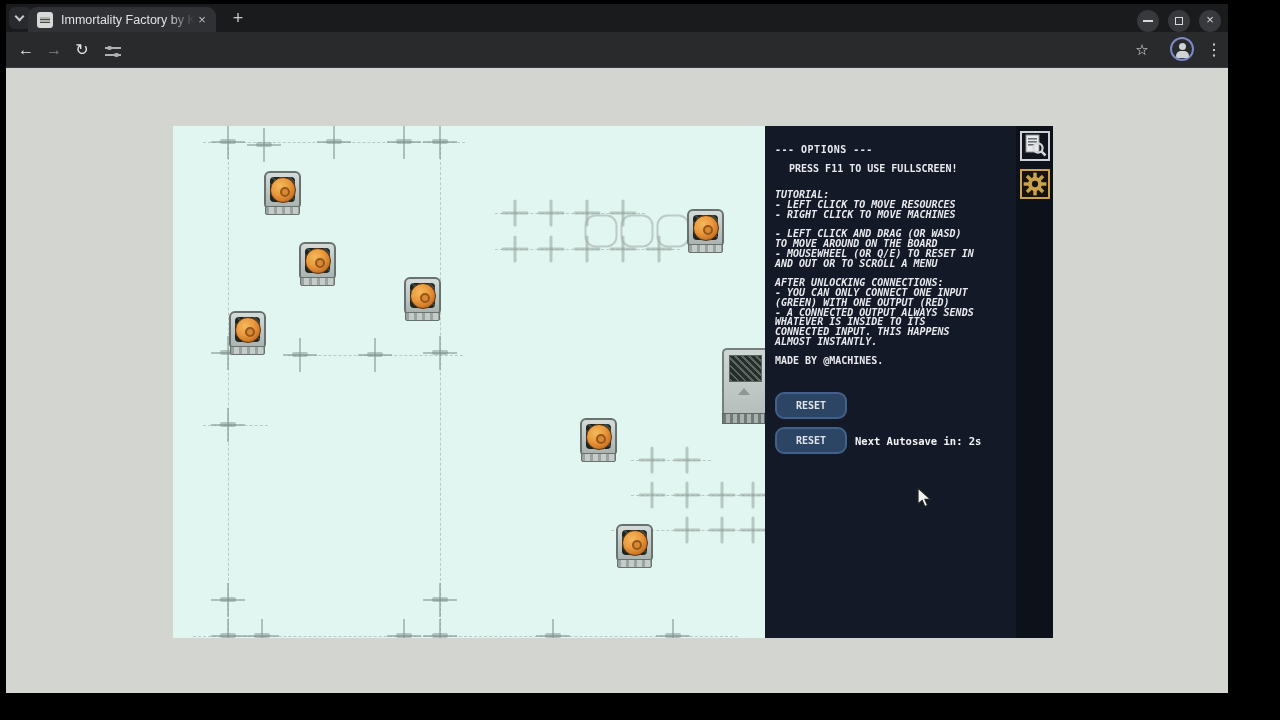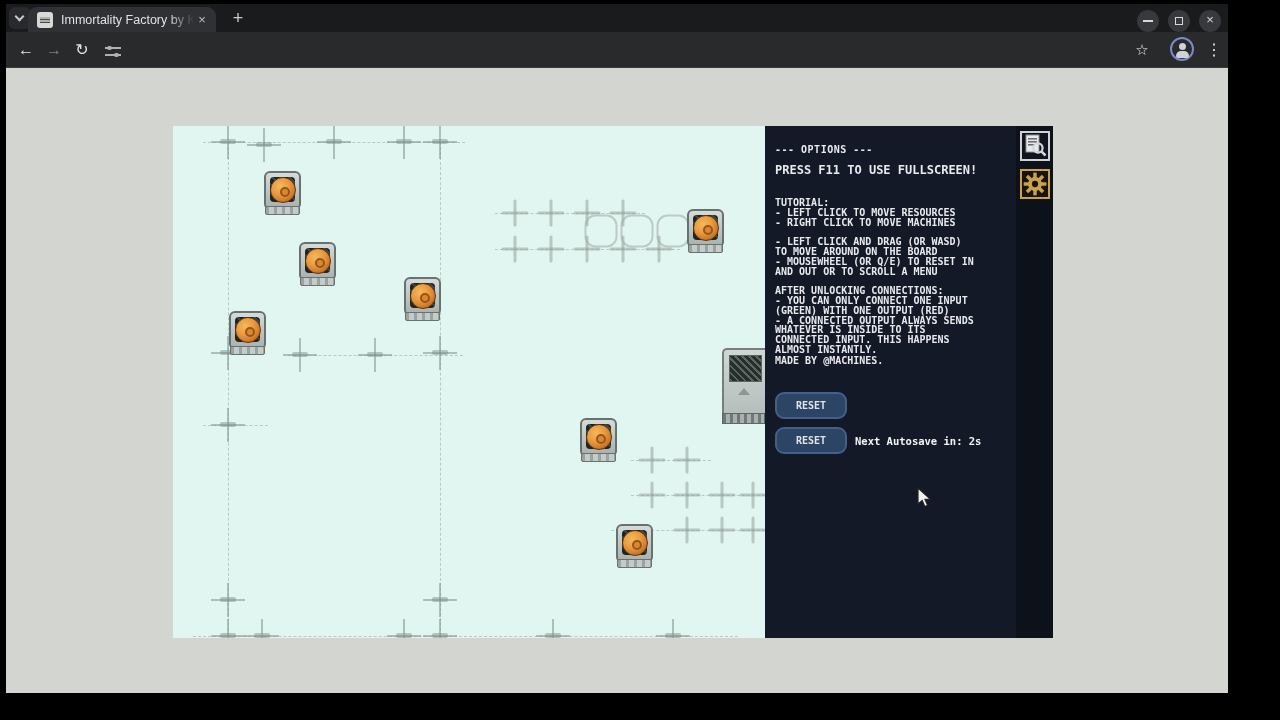--- a/index.html
+++ b/index.html
@@ -88,22 +88,22 @@
 
   
   .panel { position:absolute; left:592px; top:0; width:288px; height:512px; background:#141927; }
   .panel-strip { position:absolute; right:0; top:0; width:37px; height:100%; background:#0d1119; }
   .sideicon { position:absolute; left:255px; width:30px; height:30px; }
   .sideicon.statsi { top:5px; border:2px solid #cdd2d8; background:#11141d; }
   .sideicon.geari  { top:43px; border:2px solid #c9a24b; background:#17130c; }
 
   .px { font-family:"DejaVu Sans Mono", monospace; font-weight:700; color:#e9eaee; }
   .p-head { position:absolute; left:10px; top:18px; font-size:10px; letter-spacing:.5px; }
-  .p-full { position:absolute; left:10px; top:37px; font-size:12px; }
-  .p-tut  { position:absolute; left:10px; top:72px; font-size:10px; line-height:9.8px; width:230px; }
+  .p-full { position:absolute; left:24px; top:37px; font-size:10px; }
+  .p-tut  { position:absolute; left:10px; top:64px; font-size:10px; line-height:9.8px; width:230px;font-style:italic; }
   .pline  { min-height:9.8px; white-space:nowrap; }
   .p-credit { position:absolute; left:10px; top:229px; font-size:10px; }
 
   .btncol { position:absolute; left:10px; top:266px; }
   .btnrow { display:flex; align-items:center; margin-bottom:8px; }
   .gbtn { width:72px; height:27px; background:#2d4564; border:2px solid #42608a; border-radius:9px;
           color:#dfe4ea; font-family:"DejaVu Sans Mono", monospace; font-weight:700; font-size:10px;
           text-align:center; line-height:23px; }
   .autosave { margin-left:8px; font-size:10.5px; color:#f2f3f5; }
 

